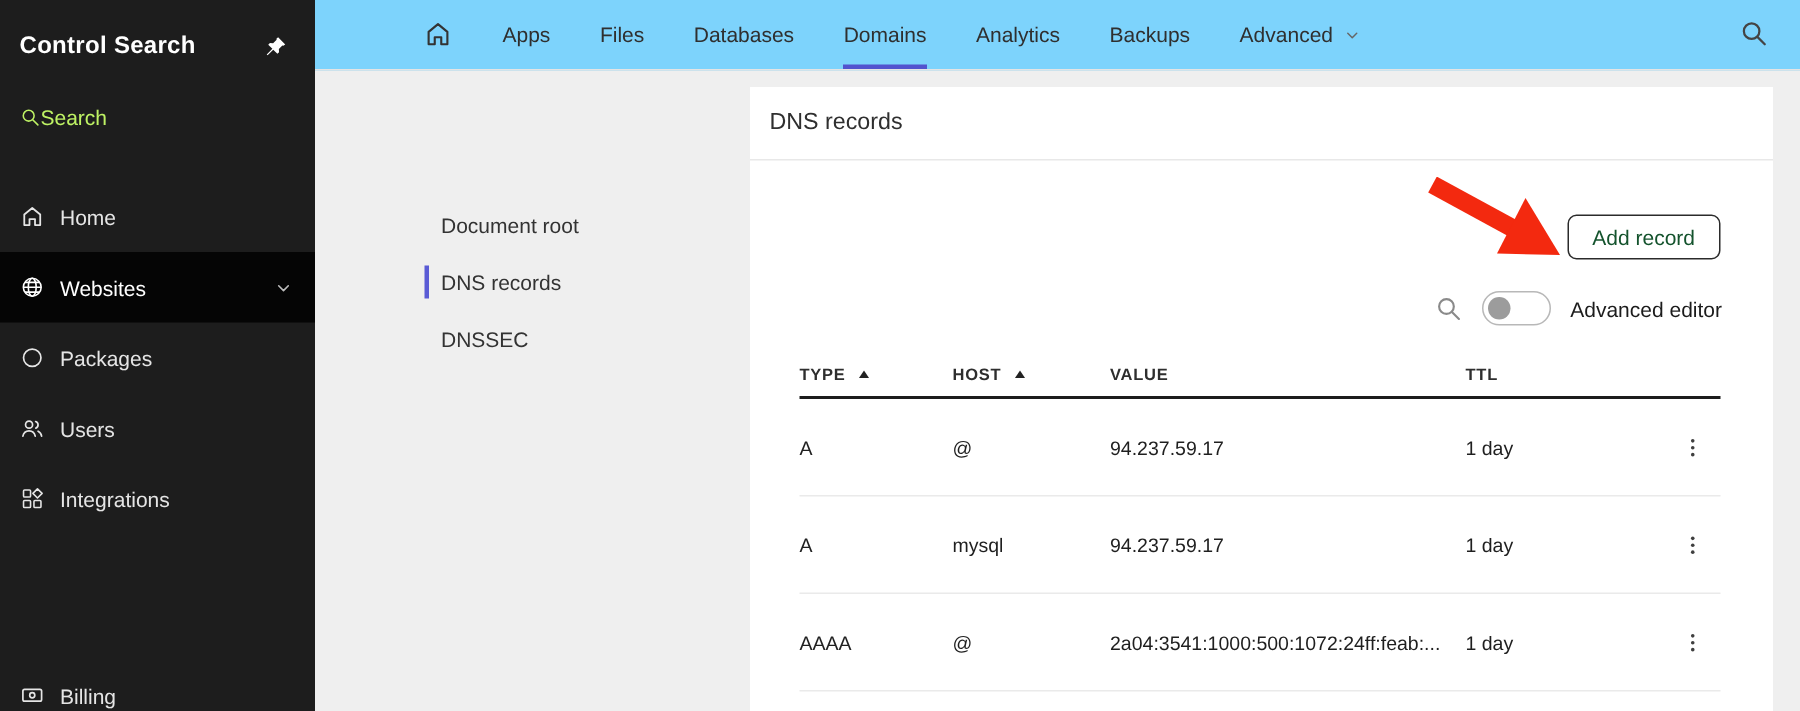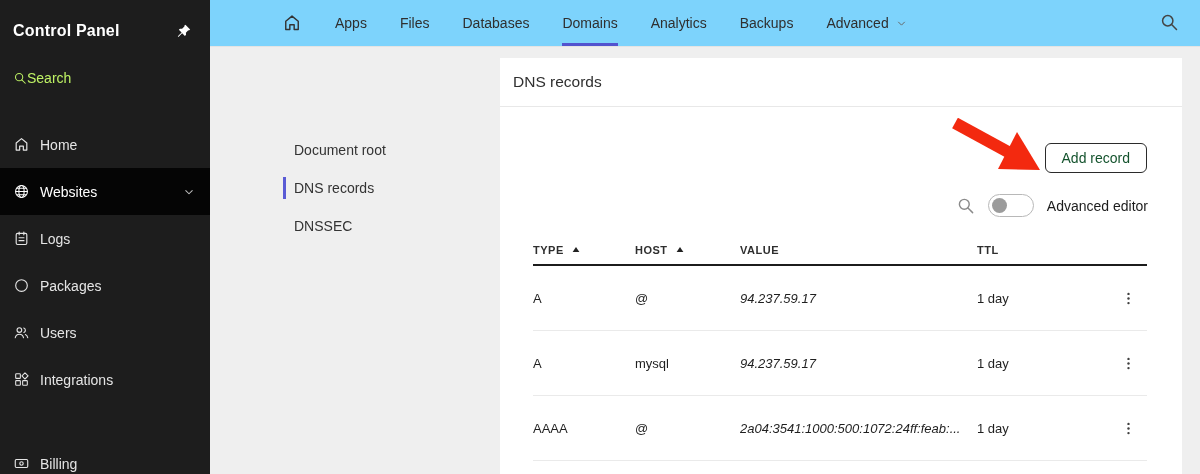--- a/index.html
+++ b/index.html
@@ -63,33 +63,33 @@
 
   
   .table { position:absolute; left:33px; top:177px; width:614px; }
   .thead, .row { display:grid; grid-template-columns:102px 105px 237px 133px 1fr; align-items:center; }
   .thead { height:31px; border-bottom:2px solid #1c1c1c; }
   .th { display:flex; align-items:center; gap:8px; font-size:11px; font-weight:bold;
         color:#2e2e2e; letter-spacing:.5px; }
   .th .tri { display:inline-flex; color:#222; }
   .th .tri svg { width:8px; height:7px; }
   .row { height:65px; border-bottom:1px solid #eaeaea; font-size:13px; color:#1f1f1f; }
-  .cell-value { white-space:nowrap; overflow:hidden;font-style:italic; }
+  .cell-value { white-space:nowrap; overflow:hidden; }
   .kebab-btn { justify-self:center; background:none; border:none; color:#3f3f3f; cursor:pointer;
                width:20px; height:22px; display:flex; align-items:center; justify-content:center; }
   .kebab-btn svg { width:17px; height:17px; }
 </style>
 </head>
 <body>
 
 <div class="app">
 
   <div class="sidebar">
     <div class="sb-header">
-      <span class="sb-title">Control Panel</span>
+      <span class="sb-title">Control Search</span>
       <span class="icon">
           <svg viewBox="0 0 24 24" fill="currentColor">
             <path d="M14.7 2.6l6.7 6.7-1.8 1.2-.9-.2-3.3 3.3.2 3-1.6 1.6-3.9-3.9-5.3 5.3-.8-.8 5.3-5.3-3.9-3.9 1.6-1.6 3 .2 3.3-3.3-.2-.9z"></path>
           </svg>
         </span>
     </div>
     <div class="sb-search">
       <span class="icon sm">
           <svg viewBox="0 0 24 24" fill="none" stroke="currentColor" stroke-width="1.8" stroke-linecap="round">
             <circle cx="10.5" cy="10.5" r="6.2"></circle>
@@ -114,29 +114,20 @@
               <ellipse cx="12" cy="12" rx="3.7" ry="8.4"></ellipse>
               <path d="M3.8 12h16.4M5.1 7.4h13.8M5.1 16.6h13.8"></path>
             </svg>
           </span>
           <span>Websites</span>
           <span class="icon sm chev">
             <svg viewBox="0 0 24 24" fill="none" stroke="currentColor" stroke-width="1.8" stroke-linecap="round" stroke-linejoin="round">
               <path d="M6.5 9.5L12 15l5.5-5.5"></path>
             </svg>
           </span>
-        </div>
-        <div class="sb-item">
-          <span class="icon">
-            <svg viewBox="0 0 24 24" fill="none" stroke="currentColor" stroke-width="1.6" stroke-linecap="round">
-              <rect x="4.5" y="4.8" width="15" height="15.7" rx="2"></rect>
-              <path d="M8.7 2.8v4M15.3 2.8v4M8.5 11h7M8.5 15h7"></path>
-            </svg>
-          </span>
-          <span>Logs</span>
         </div>
         <div class="sb-item">
           <span class="icon">
             <svg viewBox="0 0 24 24" fill="none" stroke="currentColor" stroke-width="1.6">
               <circle cx="12" cy="12" r="8.2"></circle>
             </svg>
           </span>
           <span>Packages</span>
         </div>
         <div class="sb-item">

